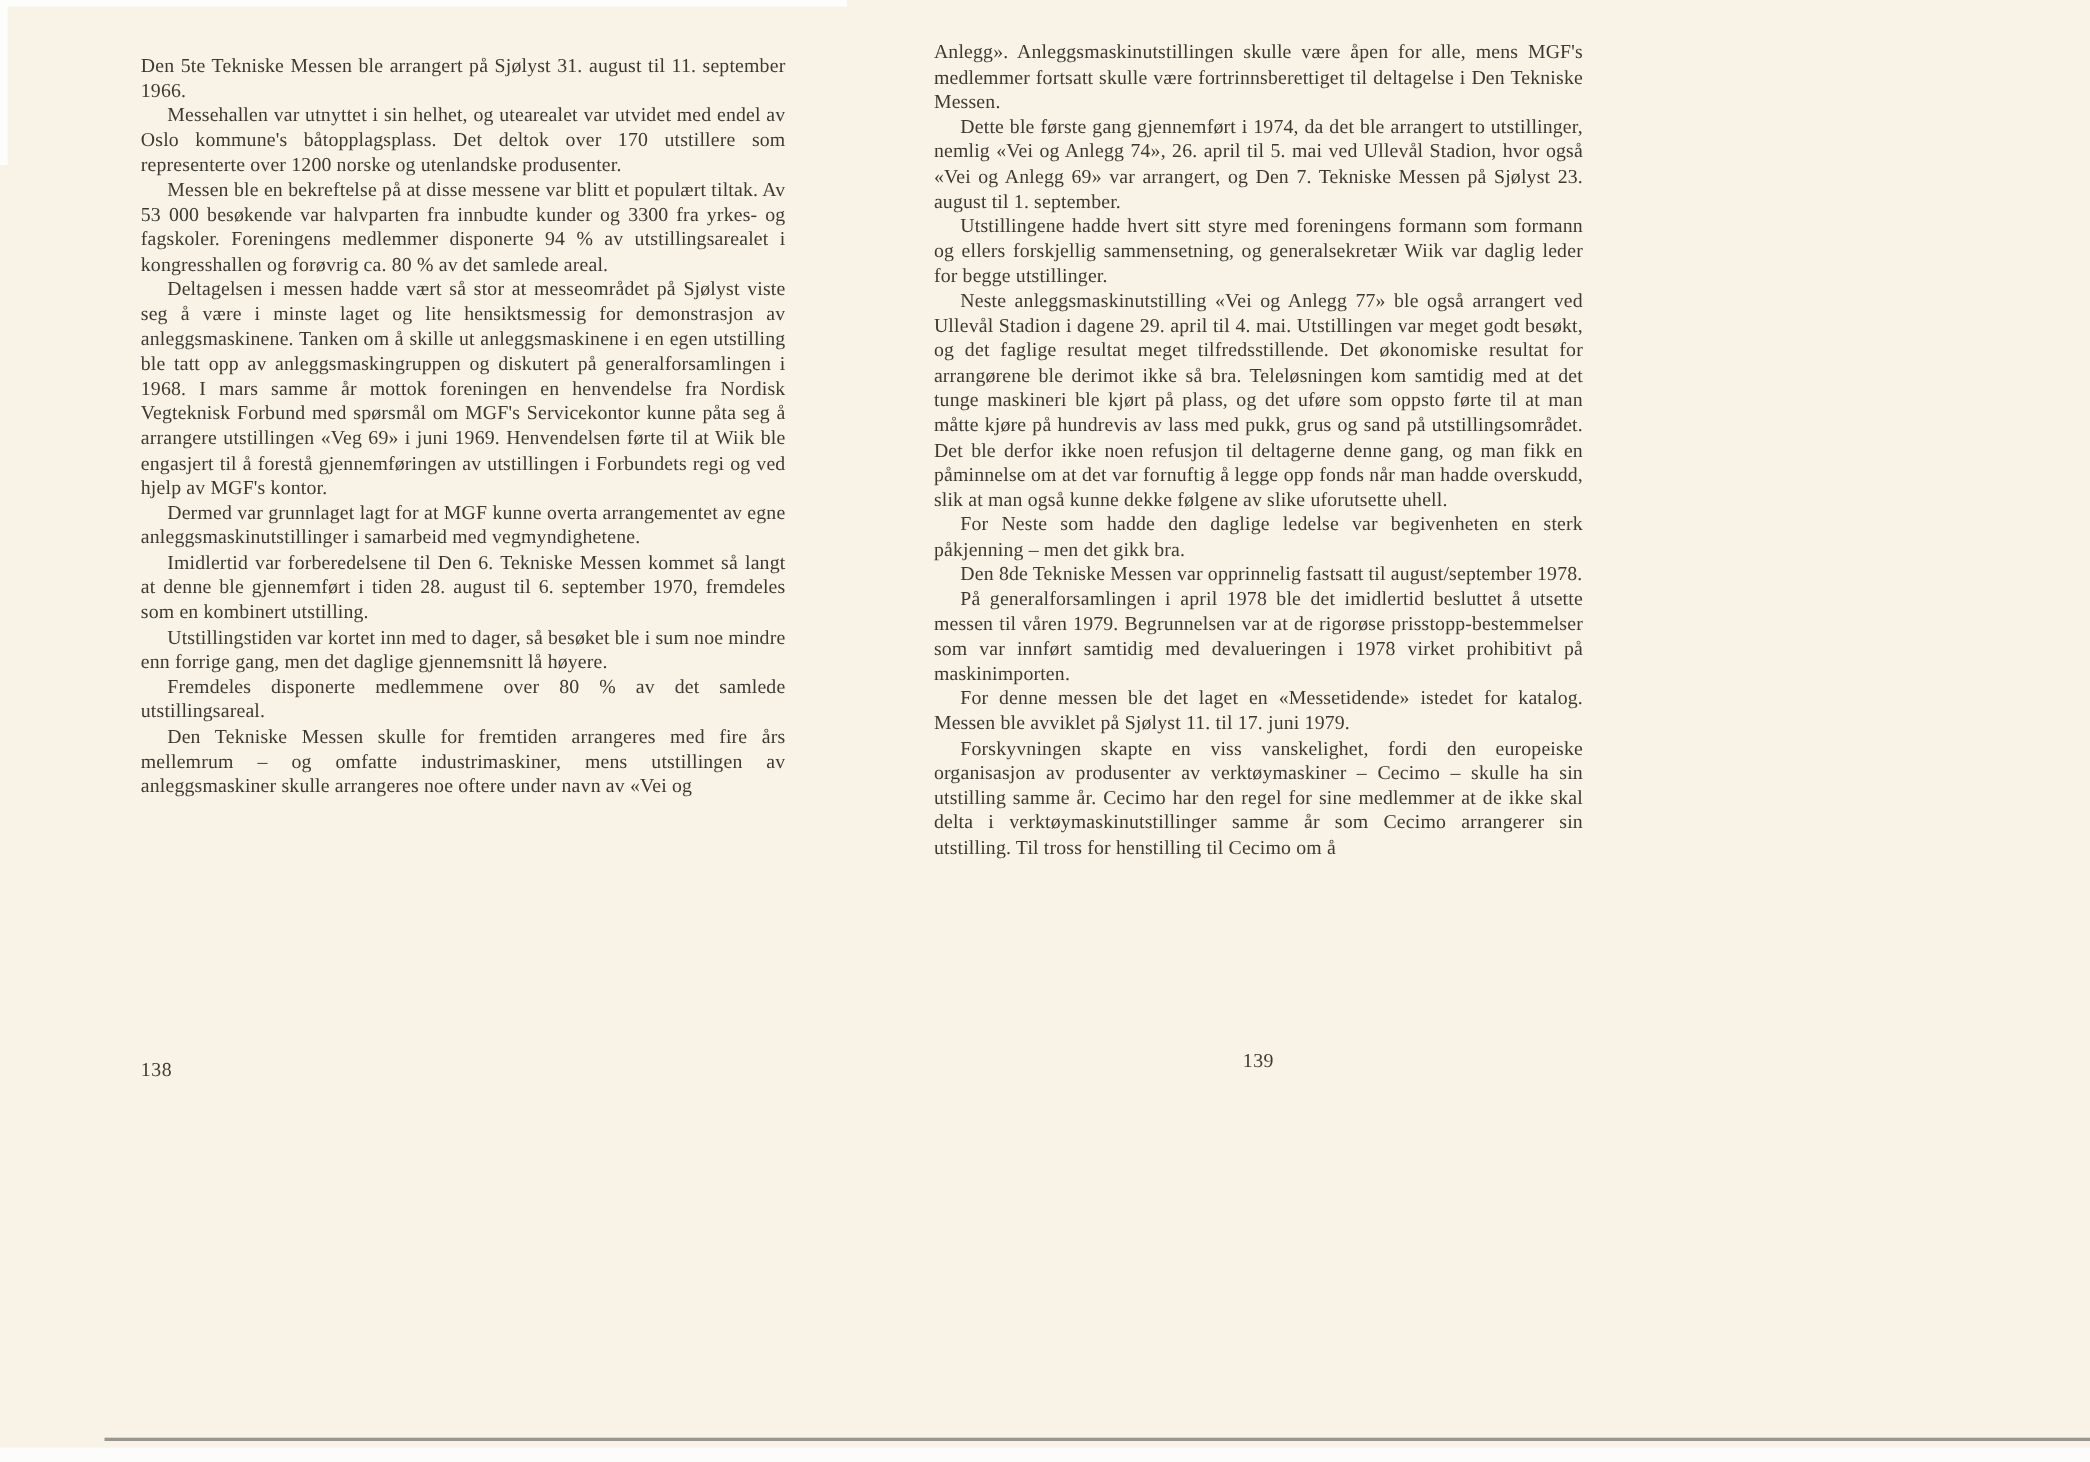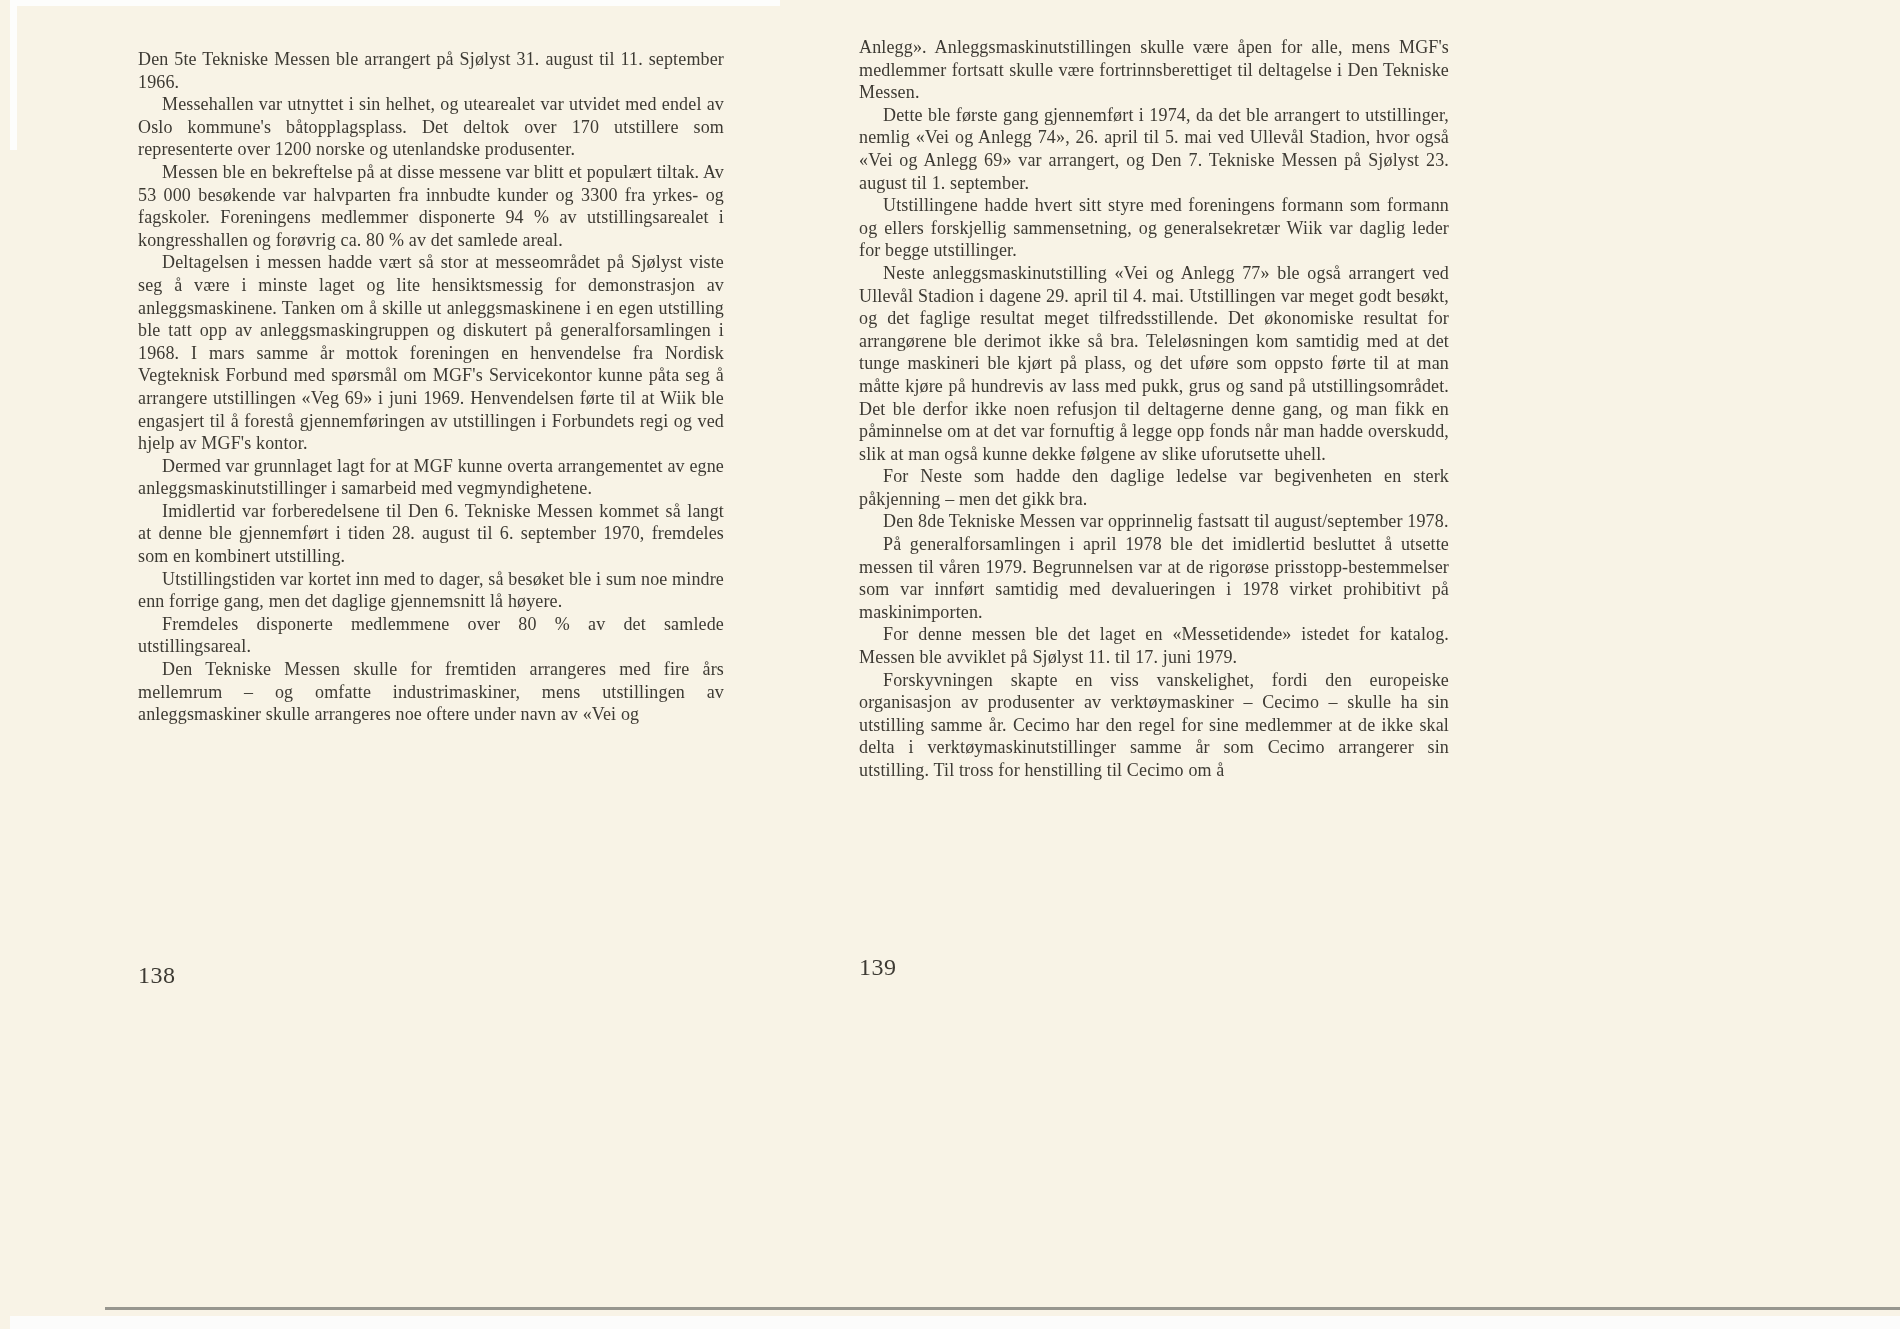--- a/index.html
+++ b/index.html
@@ -11,21 +11,20 @@
     height: 1329px;
     position: relative;
     background: #f8f3e6;
     overflow: hidden;
     font-family: "Liberation Serif", "DejaVu Serif", serif;
     color: #3d3a33;
   }
   .spread {
     position: absolute;
     inset: 0;
-    margin-left: 10px;
   }
   .textblock {
     position: absolute;
   }
   .textblock.left {
     left: 128px;
     top: 48px;
     width: 586px;
   }
   .textblock.right {
@@ -42,32 +41,32 @@
     letter-spacing: 0.15px;
   }
   .para.indent {
     text-indent: 24px;
   }
   .para.gap {
     margin-top: 58px;
   }
   .pagenum {
     position: absolute;
-    font-size: 24px;
+    font-size: 18px;
     letter-spacing: 0.5px;
   }
   .pagenum.left {
     left: 128px;
     top: 962px;
   }
   .pagenum.right {
     left: 849px;
     width: 590px;
     top: 954px;
-    text-align: left;
+    text-align: center;
   }
   
   .scan-edge-bottom-white {
     position: absolute;
     left: 0; bottom: 0;
     width: 100%; height: 13px;
     background: #fcfcfb;
   }
   .scan-edge-bottom-line {
     position: absolute;

